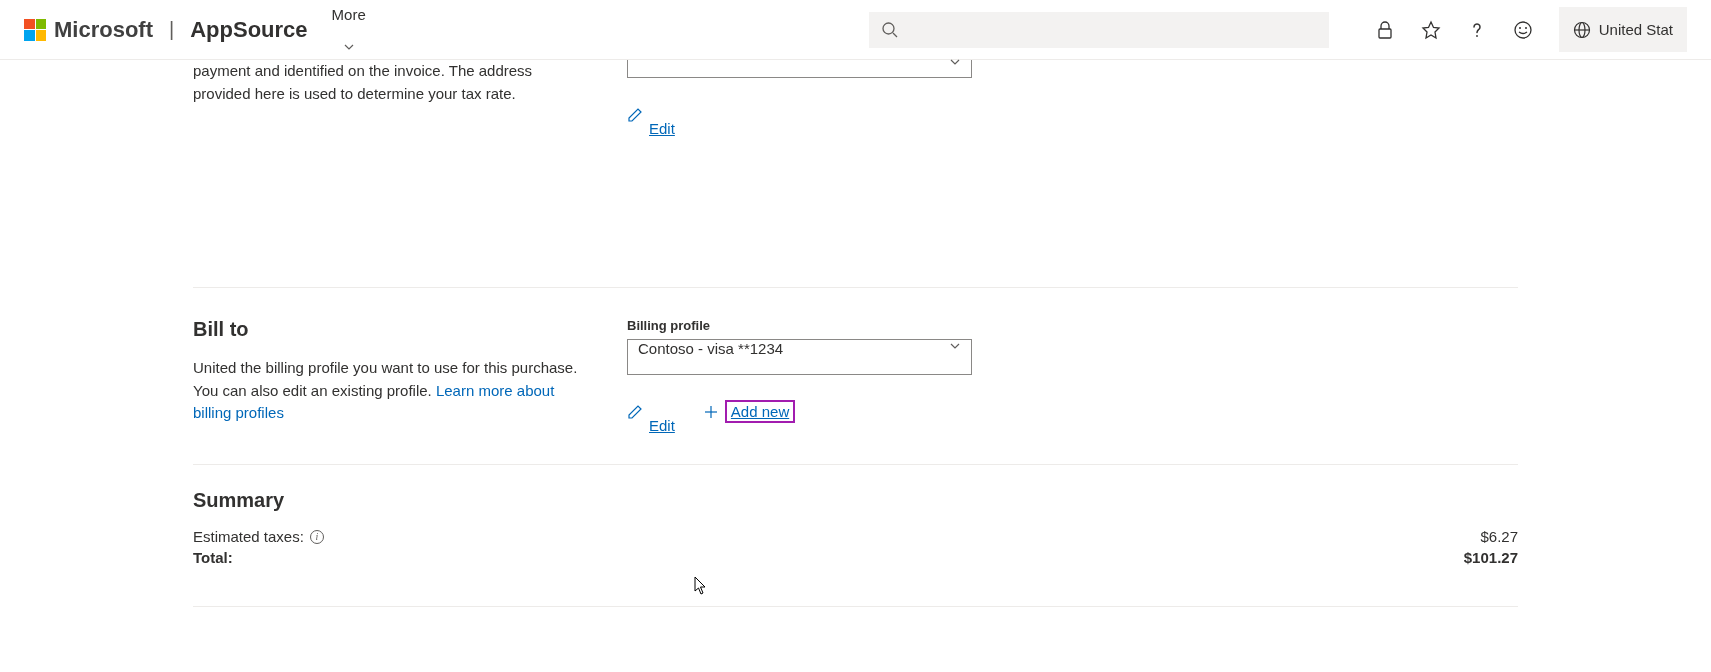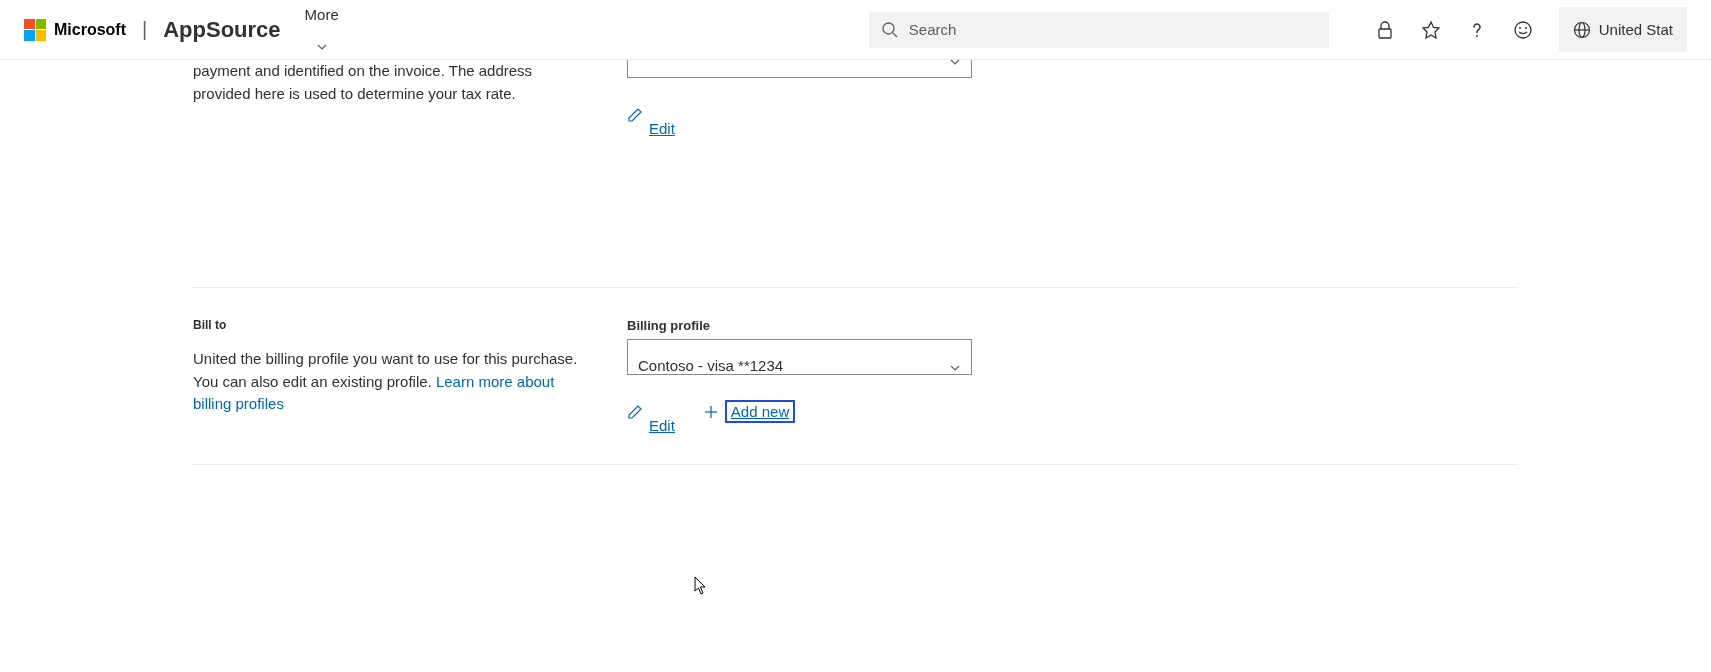--- a/index.html
+++ b/index.html
@@ -35,23 +35,23 @@
       display: grid;
       grid-template-columns: 1fr 1fr;
       grid-template-rows: 1fr 1fr;
       gap: 1px;
     }
     .sq-r { background: #f25022; }
     .sq-g { background: #7fba00; }
     .sq-b { background: #00a4ef; }
     .sq-y { background: #ffb900; }
     .ms-text {
-      font-size: 16px;
+      font-size: 22px;
       font-weight: 600;
-      color: #000000;
+      color: #404040;
     }
     .divider {
       color: #605e5c;
       font-size: 20px;
     }
     .appsource {
       font-size: 22px;
       font-weight: 700;
       color: #323130;
     }
@@ -129,21 +129,21 @@
       padding-top: 0;
     }
     .section-left {
       width: 434px;
       padding-right: 40px;
     }
     .section-right {
       flex: 1;
     }
     .section-title {
-      font-size: 12px;
+      font-size: 20px;
       font-weight: 600;
       color: #323130;
       margin-bottom: 16px;
     }
     .section-desc {
       font-size: 15px;
       color: #323130;
       line-height: 1.5;
     }
     .link {
@@ -154,21 +154,21 @@
     .field-label {
       font-size: 13px;
       font-weight: 600;
       margin-bottom: 6px;
     }
     .dropdown {
       width: 345px;
       height: 36px;
       border: 1px solid #8a8886;
       display: flex;
-      align-items: flex-end;
+      align-items: flex-start;
       justify-content: space-between;
       padding: 0 10px;
       cursor: pointer;
       font-size: 15px;
       background: #fff;
     }
     .dropdown.partial {
       border-bottom: 1px solid #8a8886;
       border-left: 1px solid #8a8886;
       border-right: 1px solid #8a8886;
@@ -189,21 +189,21 @@
       gap: 6px;
       color: #0067b8;
       cursor: pointer;
       font-size: 15px;
     }
     .action-link .text {
       text-decoration: underline;
       margin-top: 28px;
     }
     .highlight-box {
-      border: 2px solid #1d4ed8;
+      border: 2px solid #a21caf;
       padding: 1px 4px;
     }
     
     
     .summary-section {
       padding: 24px 0 40px 0;
       border-bottom: 1px solid #edebe9;
     }
     .summary-row {
       display: flex;
@@ -260,21 +260,20 @@
     <span>More</span>
     <svg class="chevron" viewBox="0 0 12 12">
         <path d="M2 4 L6 8 L10 4" stroke="#605e5c" stroke-width="1.2" fill="none"></path>
       </svg>
   </div>
   <div class="search-wrap">
     <svg width="18" height="18" viewBox="0 0 18 18">
         <circle cx="7.5" cy="7.5" r="5.5" stroke="#605e5c" stroke-width="1.3" fill="none"></circle>
         <line x1="12" y1="12" x2="16" y2="16" stroke="#605e5c" stroke-width="1.3"></line>
       </svg>
-    <input type="text" placeholder="Search" style="">
   </div>
   <div class="header-icons">
     <svg class="header-icon" viewBox="0 0 20 20">
         <rect x="4" y="9" width="12" height="9" rx="1" stroke="#323130" stroke-width="1.3" fill="none"></rect>
         <path d="M6 9 V6 a4 4 0 0 1 8 0 V9" stroke="#323130" stroke-width="1.3" fill="none"></path>
       </svg>
     <svg class="header-icon" viewBox="0 0 20 20">
         <path d="M10 2 L12.5 7.5 L18 8 L14 12 L15 18 L10 15 L5 18 L6 12 L2 8 L7.5 7.5 Z" stroke="#323130" stroke-width="1.3" fill="none"></path>
       </svg>
     <svg class="header-icon" viewBox="0 0 20 20">
@@ -348,18 +347,32 @@
           <svg width="16" height="16" viewBox="0 0 16 16">
               <line x1="8" y1="2" x2="8" y2="14" stroke="#0067b8" stroke-width="1.2"></line>
               <line x1="2" y1="8" x2="14" y2="8" stroke="#0067b8" stroke-width="1.2"></line>
             </svg>
           <span class="highlight-box"><span class="text">Add new</span></span>
         </div>
       </div>
     </div>
   </div>
 
+  <div class="summary-section">
+    <div class="section-title">Summary</div>
+    <div class="summary-row">
+      <span class="info-icon-wrap">
+        <span>Estimated taxes:</span>
+        <span class="info-icon">i</span>
+      </span>
+      <span>$6.27</span>
+    </div>
+    <div class="summary-row total">
+      <span>Total:</span>
+      <span>$101.27</span>
+    </div>
+  </div>
 
 </div>
 
 <svg class="cursor-arrow" width="14" height="20" viewBox="0 0 14 20">
   <path d="M1 1 L1 15 L4.5 12 L7 18 L9 17 L6.5 11 L11 11 Z" fill="#fff" stroke="#000" stroke-width="1"></path>
 </svg>
 
 </body></html>

